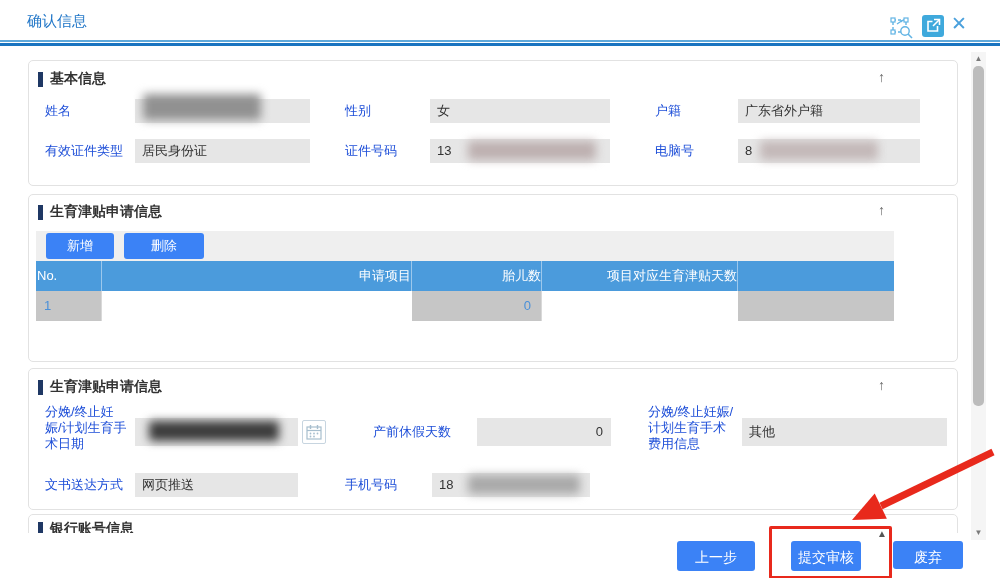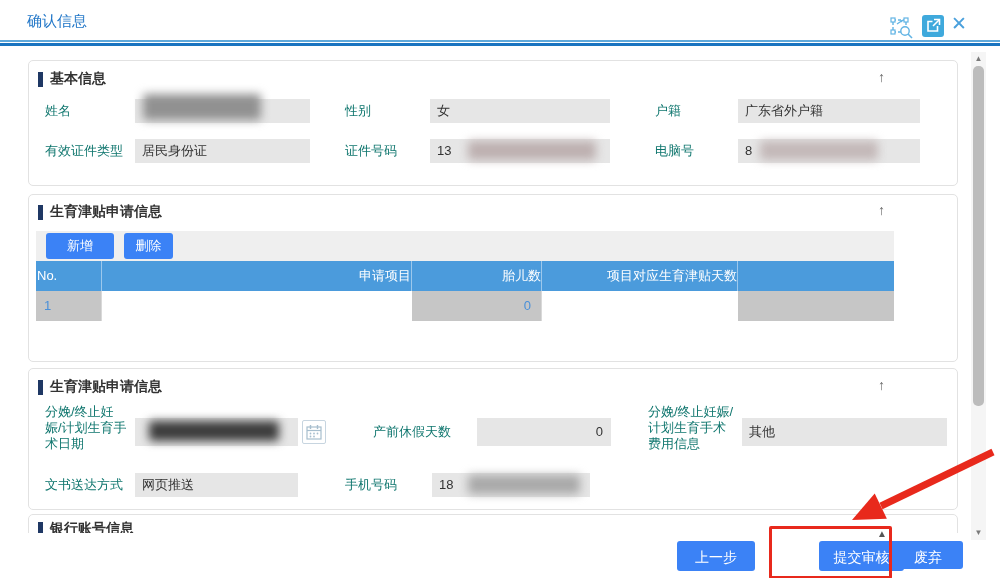--- a/index.html
+++ b/index.html
@@ -6,21 +6,21 @@
   body{width:1000px;height:578px;position:relative;background:#fff;overflow:hidden;
        font-family:"Liberation Sans","DejaVu Sans",sans-serif;}
   .abs{position:absolute}
   .dialog-title{position:absolute;left:27px;top:12px;font-size:15px;color:#2277c8}
   .hdr-line1{position:absolute;left:0;top:40px;width:1000px;height:2px;background:#5fa8da}
   .hdr-line2{position:absolute;left:0;top:43px;width:1000px;height:3px;background:#1a74c0}
   .panel{position:absolute;left:28px;width:930px;border:1px solid #e2e2e2;border-radius:5px;background:#fff;box-sizing:border-box}
   .sec-bar{position:absolute;width:5px;height:15px;background:#1f3864}
   .sec-title{position:absolute;font-size:14px;font-weight:bold;color:#333;white-space:nowrap}
   .collapse{position:absolute;color:#666;font-size:14px;line-height:14px;cursor:pointer}
-  .label{position:absolute;font-size:13px;color:#0f766e;line-height:16px;white-space:nowrap}
+  .label{position:absolute;font-size:13px;color:#1d4ed8;line-height:16px;white-space:nowrap}
   .label-wrap{white-space:normal;word-break:break-all}
   .field{position:absolute;background:#e6e6e6;font-size:13px;color:#333;line-height:24px;height:24px;
          padding-left:7px;box-sizing:border-box;white-space:nowrap;overflow:visible}
   .field-tall{height:28px;line-height:28px}
   .num{text-align:right;padding-right:8px}
   .blob{position:absolute;filter:blur(5px);border-radius:3px}
   .btn{position:absolute;background:#3b82f6;color:#fff;border:none;border-radius:3px;
        font-size:13px;text-align:center;cursor:pointer;font-family:inherit}
   .btn-lg{font-size:14px;line-height:30px}
   .strip{position:absolute;background:#efefef}
@@ -98,21 +98,21 @@
   <div class="blob" style="left:22px;top:2px;width:118px;height:19px;background:#c3b8b8"></div>
 </div>
 
 <div class="panel" style="top:194px;height:168px"></div>
 <div class="sec-bar" style="left:38px;top:205px"></div>
 <div class="sec-title" style="left:50px;top:203px">生育津贴申请信息</div>
 <div class="collapse" style="left:878px;top:203px">↑</div>
 
 <div class="strip" style="left:36px;top:231px;width:858px;height:30px"></div>
 <button class="btn" style="left:46px;top:233px;width:68px;height:26px">新增</button>
-<button class="btn" style="left:124px;top:233px;width:49px;height:26px">删除</button>
+<button class="btn" style="left:124px;top:233px;width:80px;height:26px">删除</button>
 
 <div class="abs" style="left:36px;top:261px;width:858px;height:60px">
   <div class="th" style="left:0;width:66px;text-align:left;padding-left:1px">No.</div>
   <div class="th" style="left:66px;width:310px">申请项目</div>
   <div class="th" style="left:376px;width:130px">胎儿数</div>
   <div class="th" style="left:506px;width:196px">项目对应生育津贴天数</div>
   <div class="th" style="left:702px;width:156px;border-right:none"></div>
 
   <div class="td" style="left:0;width:66px;padding-left:8px">1</div>
   <div class="td" style="left:376px;width:130px;text-align:right;padding-right:10px">0</div>
@@ -160,21 +160,21 @@
   <div class="sec-title" style="left:22px;top:6px">银行账号信息</div>
 </div>
 <div class="bank-arrow">▲</div>
 
 <div class="scroll-track"></div>
 <div class="scroll-arrow" style="top:52px">▲</div>
 <div class="scroll-thumb"></div>
 <div class="scroll-arrow" style="top:526px">▼</div>
 
 <button class="btn btn-lg" style="left:677px;top:541px;width:78px;height:30px">上一步</button>
-<button class="btn btn-lg" style="left:819px;top:541px;width:85px;height:30px">提交审核</button>
+<button class="btn btn-lg" style="left:791px;top:541px;width:70px;height:30px">提交审核</button>
 <button class="btn btn-lg" style="left:893px;top:541px;width:70px;height:28px">废弃</button>
 
 <div class="red-rect"></div>
 <div class="abs" style="left:825px;top:438px;width:175px;height:95px;z-index:50;pointer-events:none">
   <svg width="175" height="95" viewBox="0 0 175 95">
     <line x1="168" y1="14" x2="56" y2="68" stroke="#e8291c" stroke-width="7"></line>
     <polygon points="27,82 49.7,55.5 61.9,80.7" fill="#e8291c"></polygon>
   </svg>
 </div>
 

